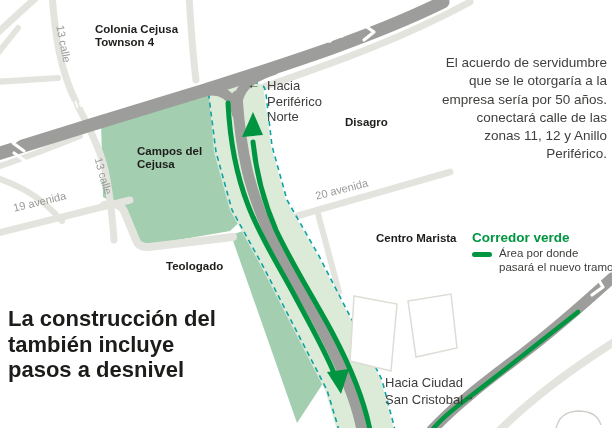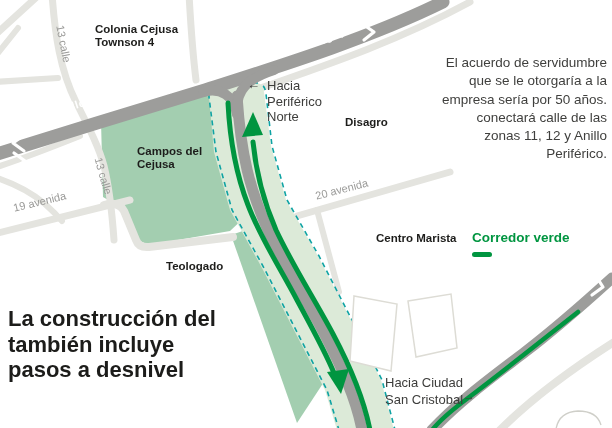--- a/index.html
+++ b/index.html
@@ -138,14 +138,18 @@
     <div>El acuerdo de servidumbre</div>
     <div>que se le otorgaría a la</div>
     <div>empresa sería por 50 años.</div>
     <div>conectará calle de las</div>
     <div>zonas 11, 12 y Anillo</div>
     <div>Periférico.</div>
   </div>
 
   <div class="lbl legend-title" style="left:472px;top:230px;">Corredor verde</div>
   <div class="swatch" style="left:472px;top:252px;"></div>
+  <div class="lbl legend-text" style="left:499px;top:247px;">
+    <div>Área por donde</div>
+    <div>pasará el nuevo tramo</div>
+  </div>
 
 </div>
 
 </body></html>

